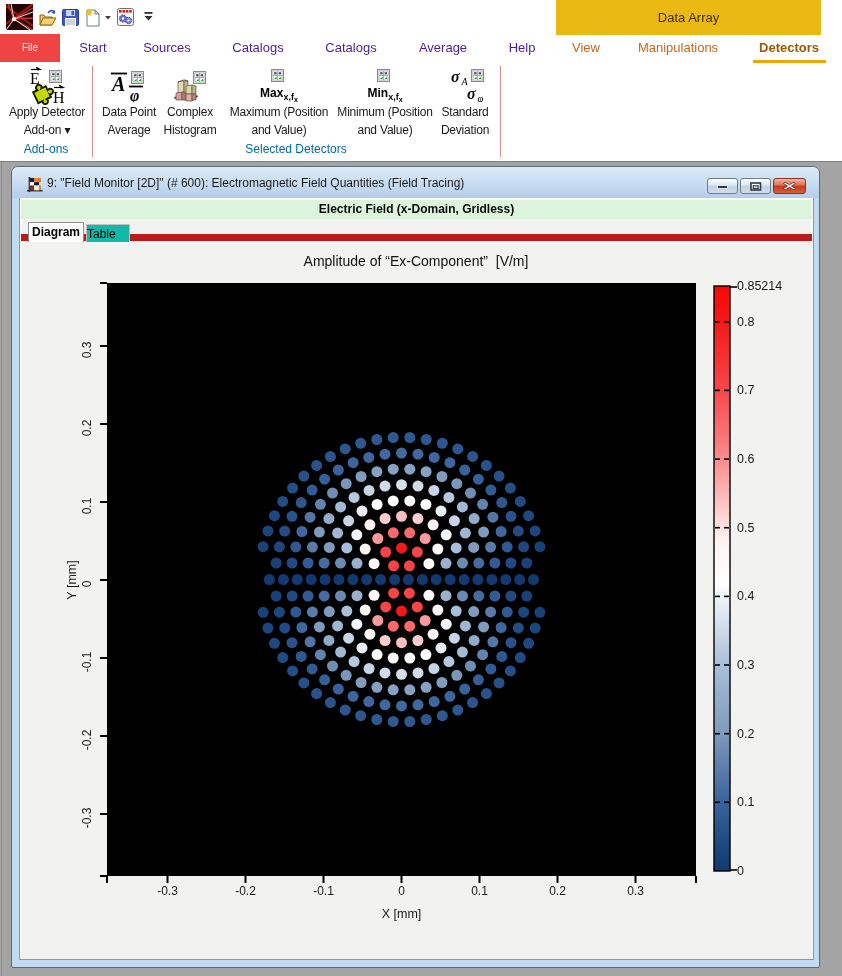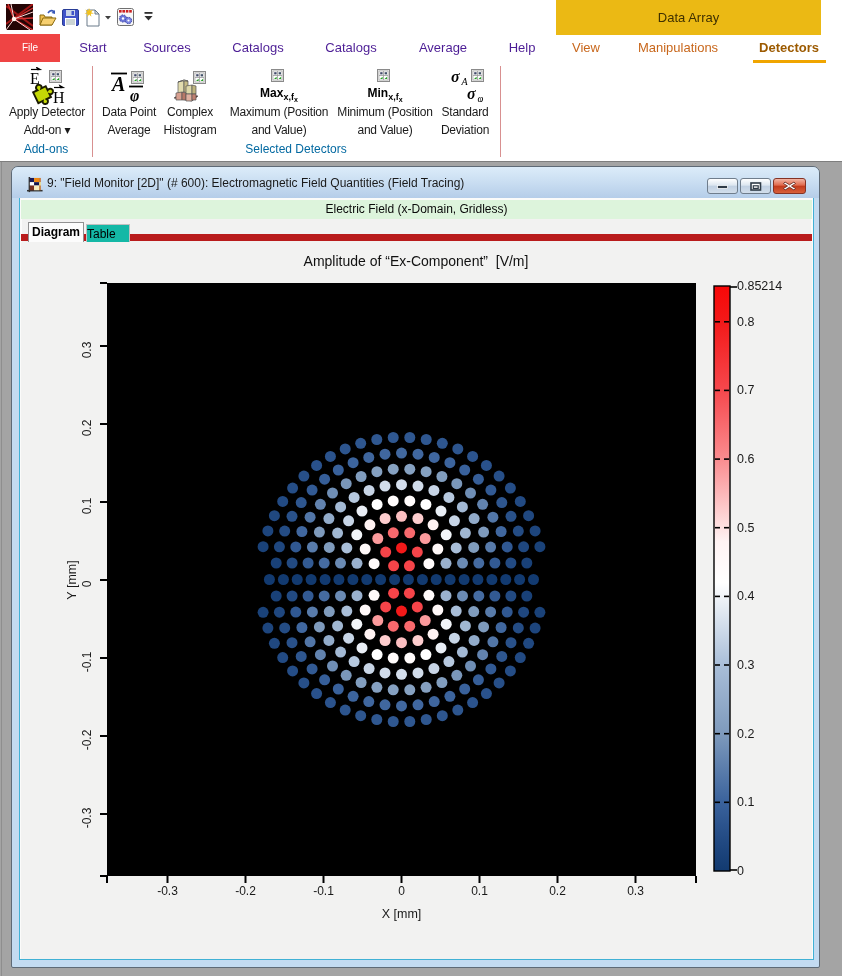--- a/index.html
+++ b/index.html
@@ -13,21 +13,21 @@
 .sep{position:absolute;top:66px;width:1px;height:91px;background:#d89090}
 .rlbl{position:absolute;font-size:12px;letter-spacing:-0.2px;color:#1a1a1a;text-align:center;transform:translateX(-50%);white-space:nowrap}
 .glbl{position:absolute;top:142px;font-size:12px;color:#0369a1;text-align:left;transform:translateX(-50%);white-space:nowrap}
 #win{position:absolute;left:11px;top:166px;width:809px;height:802px;background:#c3dbf1;border:1px solid #5e6a76;border-radius:7px 7px 2px 2px}
 #titlebar{position:absolute;left:0;top:0;width:100%;height:31px;background:linear-gradient(#dcecf9,#cbdff2 45%,#b5cde9);border-radius:6px 6px 0 0}
 #titletxt{position:absolute;left:35px;top:9px;font-size:12px;color:#1a1a1a;white-space:nowrap}
 .wbtn{position:absolute;top:11px;height:16px;border:1px solid #6f7d8c;border-radius:3px;background:linear-gradient(#fff,#dce6f0 45%,#c0d0e2 50%,#d2deeb)}
 #bmin{left:695px;width:31px}#bmax{left:728px;width:31px}
 #bclose{left:761px;width:33px;background:linear-gradient(#f2b5a4,#e0694c 45%,#c23a1c 50%,#d85f3a);border-color:#843224}
 #content{position:absolute;left:7px;top:31px;width:795px;height:762px;background:#f2f2f1;border:1px solid #41b1d5;border-top:none;box-shadow:inset 0 0 0 2px #fbfbfa}
-#greenbar{position:absolute;left:1px;top:2px;width:791px;height:19px;background:#ddf4dc;text-align:center;font-size:12px;font-weight:normal;color:#0a0a0a;line-height:19px}
+#greenbar{position:absolute;left:1px;top:2px;width:791px;height:19px;background:#ddf4dc;text-align:center;font-size:12px;font-weight:bold;color:#0a0a0a;line-height:19px}
 #tabrow{position:absolute;left:1px;top:24px;width:791px;height:19px;border-bottom:7px solid #b91c1c}
 #tab1{position:absolute;left:7px;top:0px;width:56px;height:20px;background:#fcfcfc;border:1px solid #919191;border-bottom:none;font-size:12px;font-weight:bold;text-align:center;line-height:19px;z-index:2}
 #tab2{position:absolute;left:65px;top:2px;width:44px;height:18px;background:#14b8a6;border:1px solid #c0c0c0;border-bottom:none;font-size:12px;text-align:left;line-height:18px}
 #page{position:absolute;left:1px;top:44px;width:791px;height:717px;background:#f2f2f1}
 </style></head><body>
 <div id="ribbon">
     <div id="dataarray">Data Array</div>
     <div id="filetab">File</div>
     <div class="rtab" style="left:93px">Start</div>
     <div class="rtab" style="left:167px">Sources</div>

